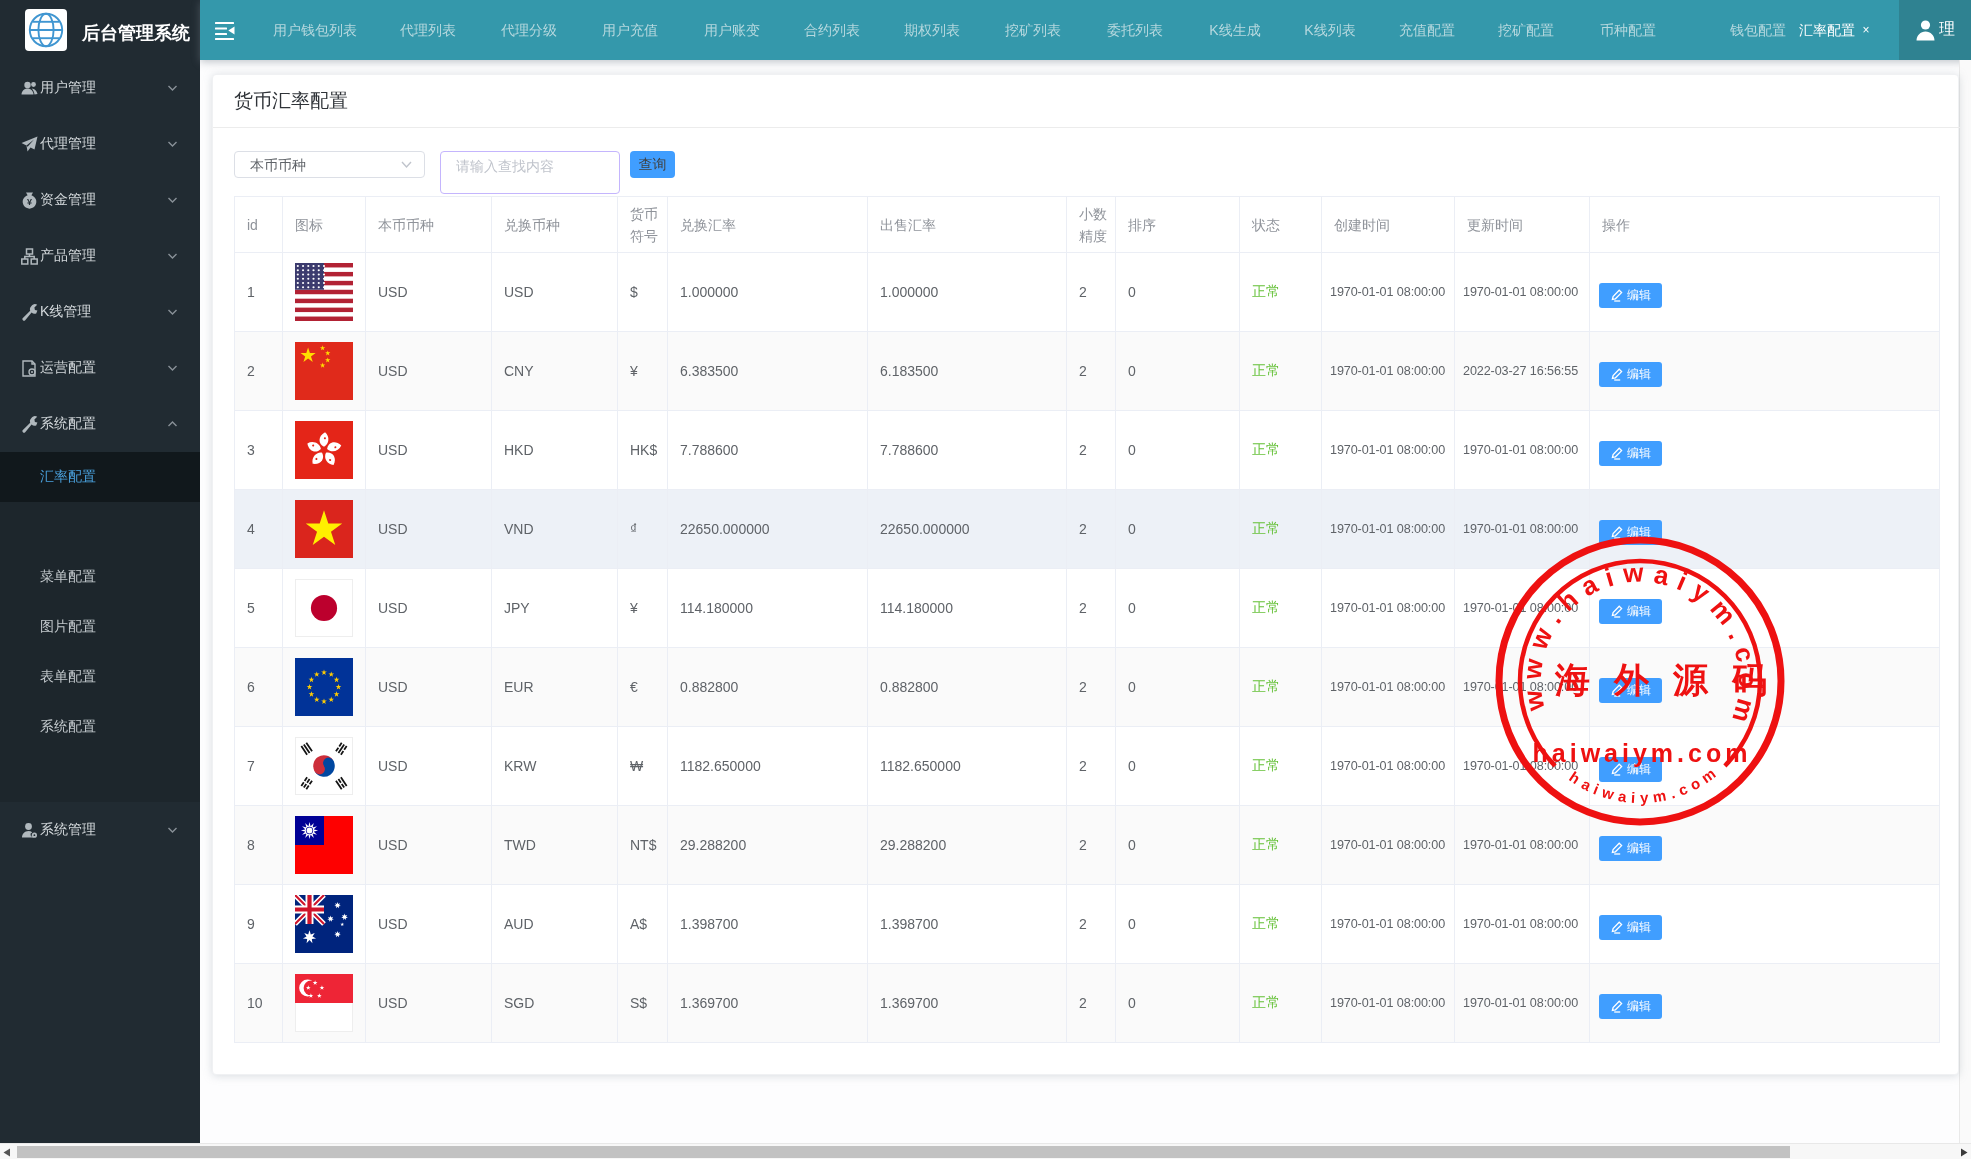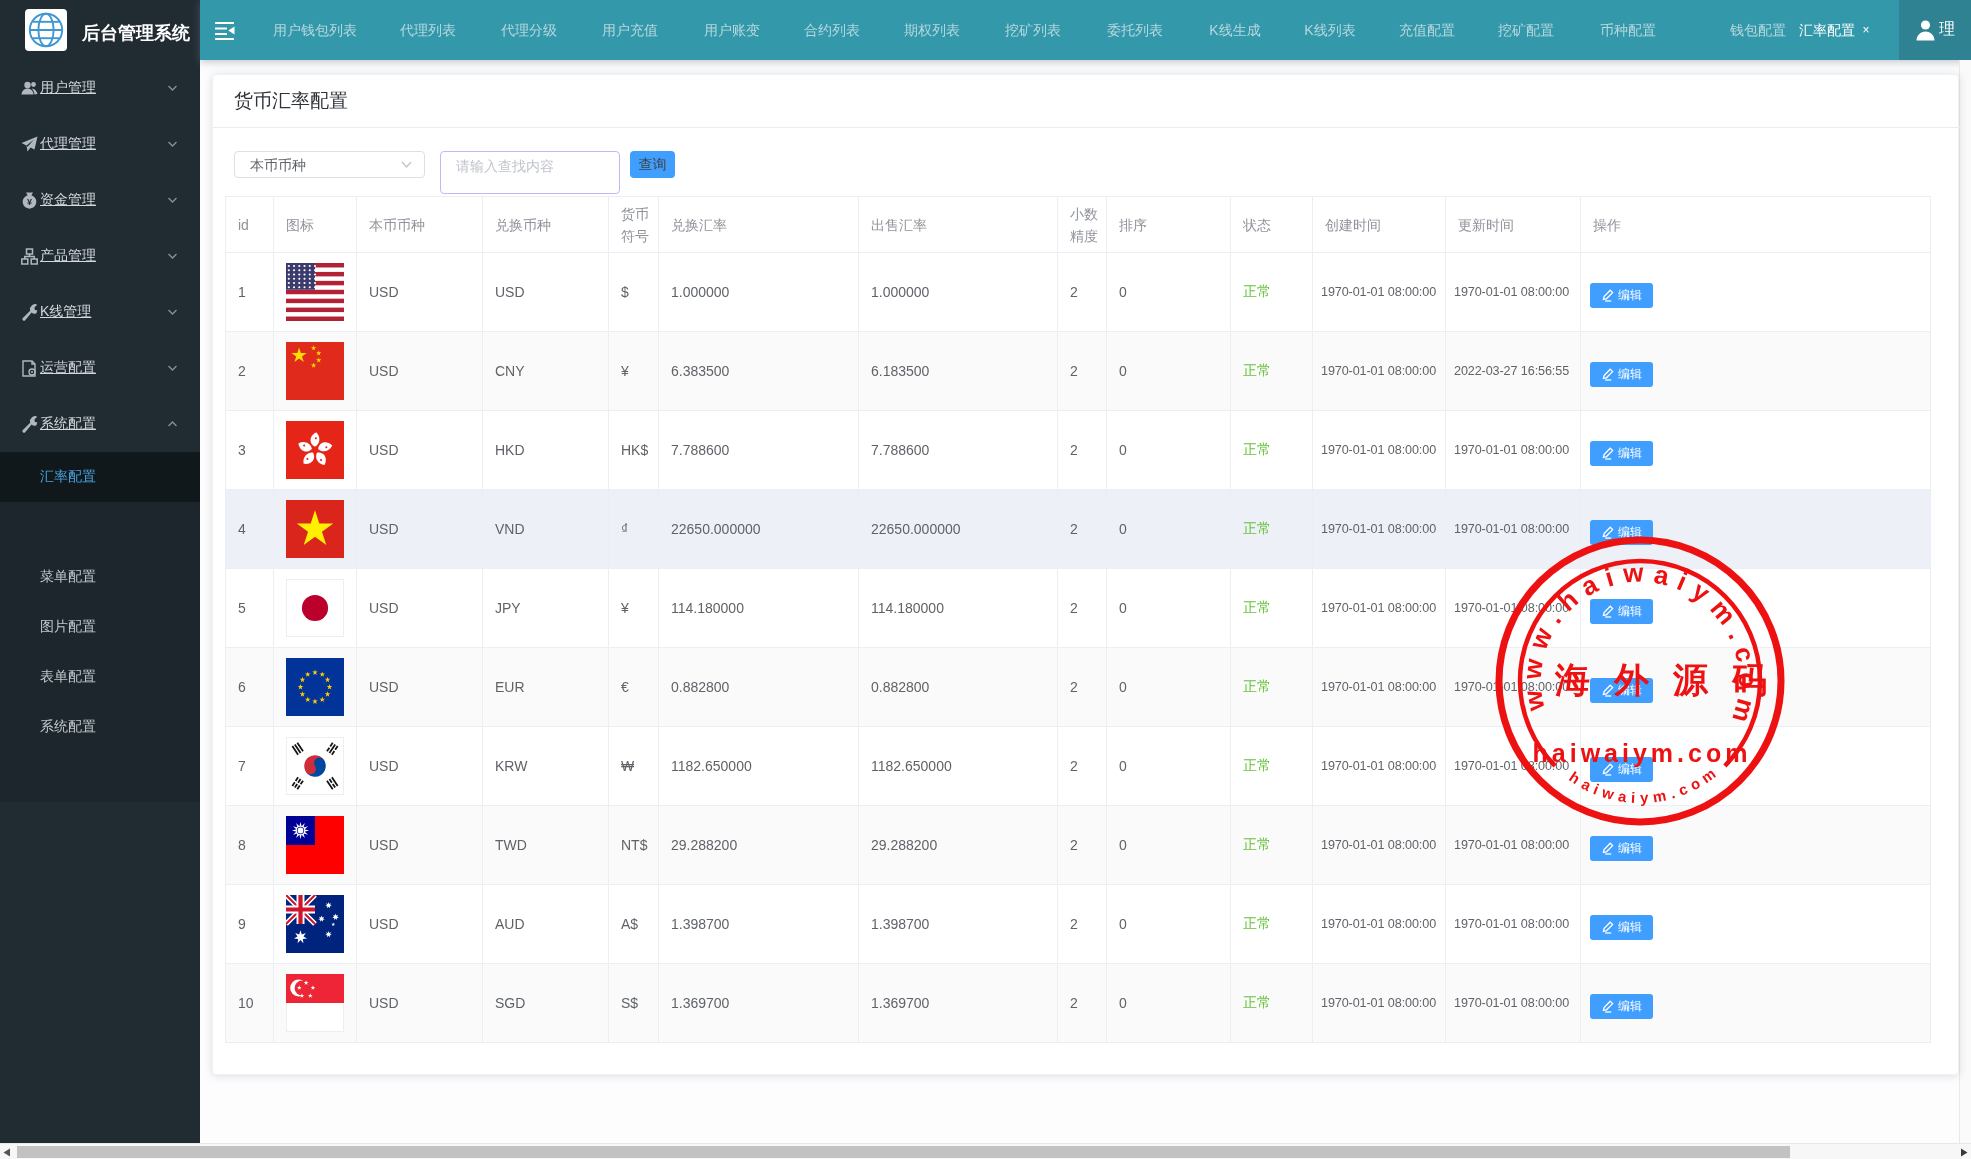--- a/index.html
+++ b/index.html
@@ -3,21 +3,21 @@
 <meta charset="utf-8">
 <style>
 * { margin:0; padding:0; box-sizing:border-box; }
 html,body { width:1971px; height:1159px; overflow:hidden; font-family:"Liberation Sans", sans-serif; background:#f4f5f7; }
 .sidebar { position:absolute; left:0; top:0; width:200px; height:1143px; background:#212b32; }
 .logo { position:absolute; left:8px; top:0; width:200px; height:60px; }
 .logobox { position:absolute; left:17px; top:9px; width:42px; height:42px; background:#fff; border-radius:4px; }
 .logotxt { position:absolute; left:74px; top:21px; color:#fff; font-size:18px; font-weight:bold; white-space:nowrap; letter-spacing:0px; }
 .mitem { position:absolute; left:0; width:200px; height:56px; }
 .mitem .ic { position:absolute; left:21px; top:20px; width:17px; height:17px; }
-.mitem .tx { position:absolute; left:40px; top:50%; transform:translateY(-50%); font-size:14px; color:#d3d8db;text-decoration:underline; }
+.mitem .tx { position:absolute; left:40px; top:50%; transform:translateY(-50%); font-size:14px; color:#d3d8db; }
 .mitem .ar { position:absolute; right:22px; top:50%; transform:translateY(-50%); width:11px; height:11px; }
 .smenu { position:absolute; left:0; top:452px; width:200px; height:350px; background:#1d262c; }
 .sitem { position:absolute; left:0; width:200px; height:50px; }
 .sitem .tx { position:absolute; left:40px; top:50%; transform:translateY(-50%); font-size:14px; color:#c3c9cd; }
 .sitem.active { background:#11181c; }
 .sitem.active .tx { color:#4aa0dc; }
 .navbar { position:absolute; left:200px; top:0; width:1771px; height:60px; background:#3498ab; box-shadow:0 2px 8px rgba(120,130,140,0.45); }
 .fold { position:absolute; left:214px; top:20px; width:22px; height:20px; }
 .tab { position:absolute; top:0; height:76px; line-height:60px; font-size:14px; color:#b6d8de; transform:translateX(-50%); white-space:nowrap; }
 .tab.active { color:#fff; }
@@ -25,21 +25,21 @@
 .content { position:absolute; left:200px; top:60px; width:1771px; height:1083px; background:#fdfdfe; }
 .vtrack { position:absolute; left:1959px; top:60px; width:12px; height:1083px; background:#fafafa; border-left:1px solid #e9e9e9; }
 .card { position:absolute; left:212px; top:74px; width:1747px; height:1001px; background:#fff; border-radius:4px; box-shadow:0 1px 8px rgba(150,160,170,0.35); border:1px solid #f0f1f3; }
 .cardtitle { position:absolute; left:21px; top:0; height:52px; line-height:52px; font-size:19px; color:#2f3338; }
 .cardsep { position:absolute; left:0; top:52px; width:1747px; height:1px; background:#ececec; }
 .sel { position:absolute; left:21px; top:76px; width:191px; height:27px; border:1px solid #dcdfe6; border-radius:4px; background:#fff; }
 .sel .t { position:absolute; left:15px; top:5px; font-size:14px; color:#5f6368; }
 .inp { position:absolute; left:227px; top:76px; width:180px; height:43px; border:1px solid #c4b5fd; border-radius:4px; background:#fff; }
 .inp .t { position:absolute; left:15px; top:6px; font-size:14px; color:#c0c4cc; }
 .qbtn { position:absolute; left:417px; top:76px; width:45px; height:27px; background:#409eff; border-radius:4px; color:#404040; font-size:14px; text-align:center; line-height:27px; }
-table.grid { position:absolute; left:12px; top:121px; width:1705px; border-collapse:collapse; table-layout:fixed; }
+table.grid { position:absolute; left:21px; top:121px; width:1705px; border-collapse:collapse; table-layout:fixed; }
 table.grid th { height:56px; border:1px solid #ebeef5; font-size:14px; color:#8f939a; font-weight:normal; text-align:left; padding-left:12px; line-height:22px; background:#fff; }
 table.grid td.dt { font-size:12.6px; white-space:nowrap; padding-left:8px; letter-spacing:-0.1px; }
 table.grid td { height:79px; border:1px solid #ebeef5; font-size:14px; color:#5f6368; padding-left:12px; vertical-align:middle; background:#fff; }
 tr.even td { background:#fafafa; }
 tr.hov td { background:#edf1f7; }
 .flag { display:block; width:58px; height:58px; }
 .ebtn { display:inline-flex; align-items:center; justify-content:center; width:63px; height:25px; background:#409eff; border-radius:3px; color:#fff; font-size:12px; gap:4px; position:relative; top:3px; left:-3px; }
 .stamp { position:absolute; left:1494px; top:535px; width:292px; height:292px; }
 </style>
 </head>
@@ -151,20 +151,34 @@
       </div>
     <div class="sitem" style="top:150px">
         <span class="tx">图片配置</span>
       </div>
     <div class="sitem" style="top:200px">
         <span class="tx">表单配置</span>
       </div>
     <div class="sitem" style="top:250px">
         <span class="tx">系统配置</span>
       </div>
+  </div>
+  <div class="mitem" style="top:802px">
+    <svg class="ic" viewBox="0 0 17 17">
+        <g fill="#b0b8bd">
+          <circle cx="7.5" cy="4.5" r="3.4"></circle>
+          <path d="M1 15.5 c0-3.6 2.9-6.5 6.5-6.5 1.4 0 2.7 0.4 3.7 1.2 l-1.7 1.6 0.4 2.4 2.3 0.5 0.3 0.8 z"></path>
+          <circle cx="13.4" cy="13.2" r="2.6"></circle>
+          <circle cx="13.4" cy="13.2" r="0.9" fill="#212b32"></circle>
+        </g>
+      </svg>
+    <span class="tx">系统管理</span>
+    <svg class="ar" viewBox="0 0 11 11">
+        <path d="M1.5 3.5 L5.5 7.5 L9.5 3.5" stroke="#889097" stroke-width="1.4" fill="none"></path>
+      </svg>
   </div>
 </div>
 <div class="navbar"></div>
 <svg class="fold" viewBox="0 0 22 20">
   <g fill="#fff">
     <rect x="1" y="2" width="19" height="2" rx="0.5"></rect>
     <rect x="1" y="7.5" width="12" height="2" rx="0.5"></rect>
     <rect x="1" y="13" width="12" height="2" rx="0.5"></rect>
     <rect x="1" y="18" width="19" height="2" rx="0.5"></rect>
     <path d="M20.5 6.6 v8 l-6.2 -4 z"></path>

